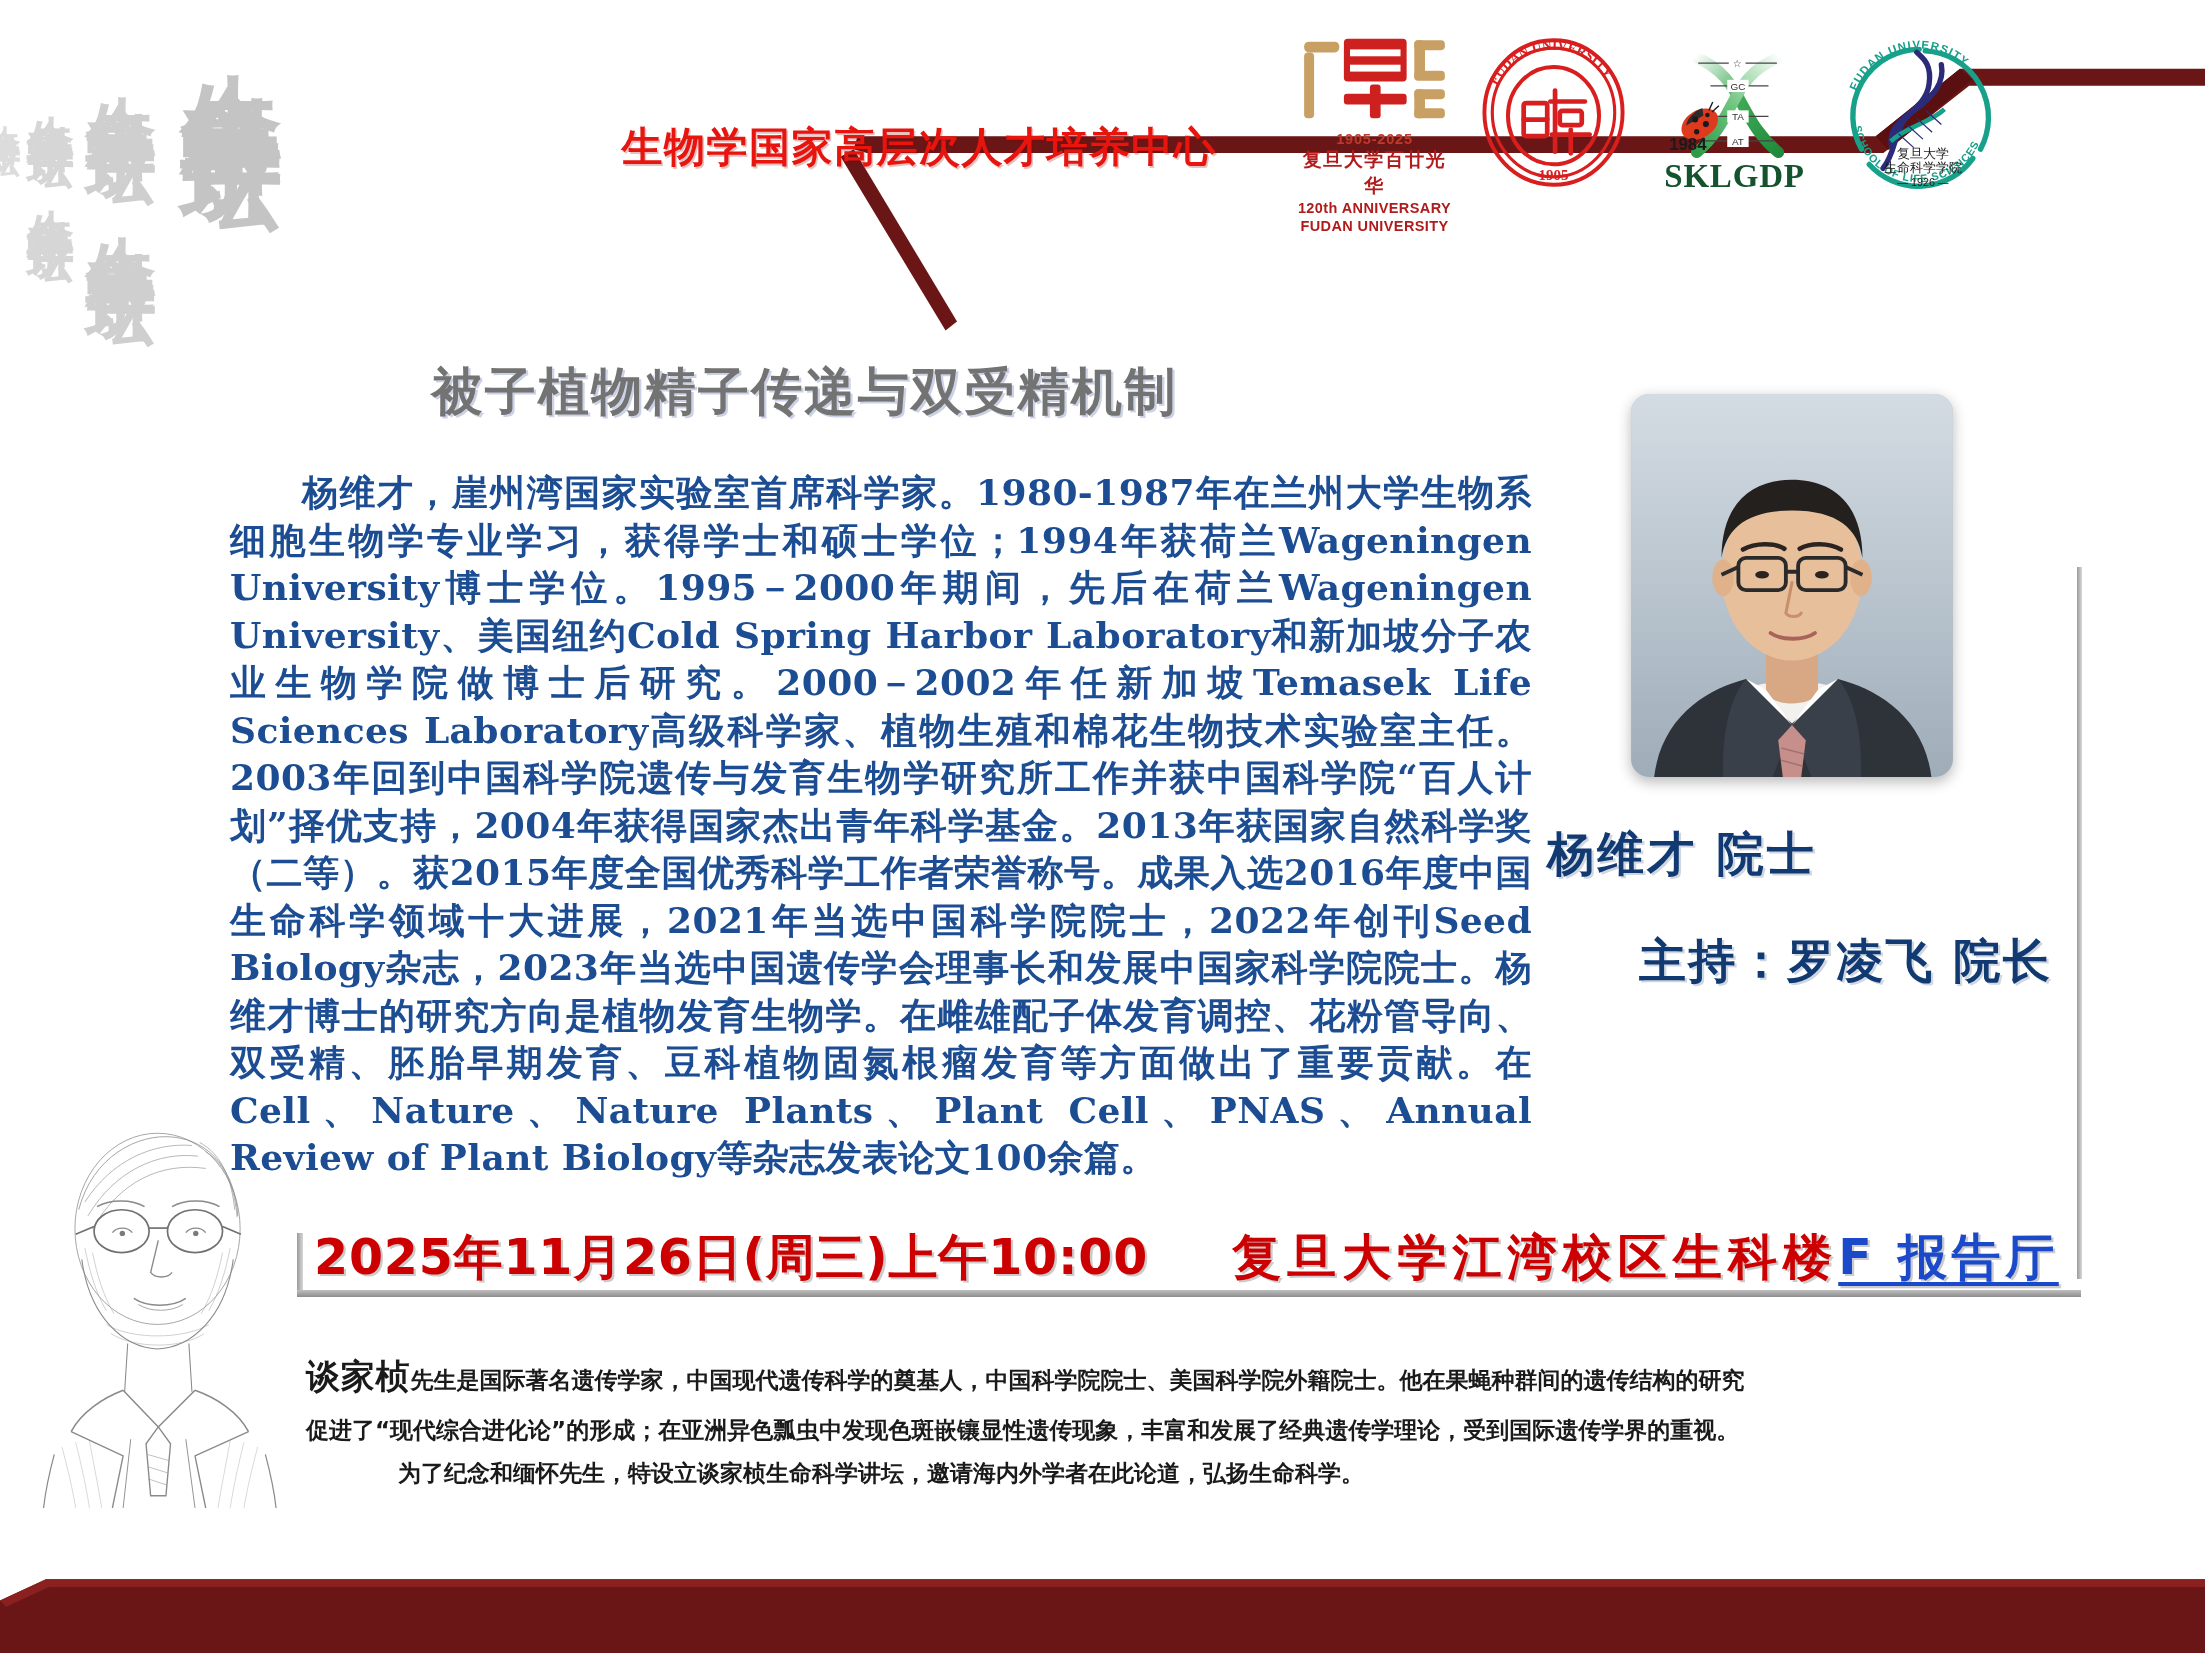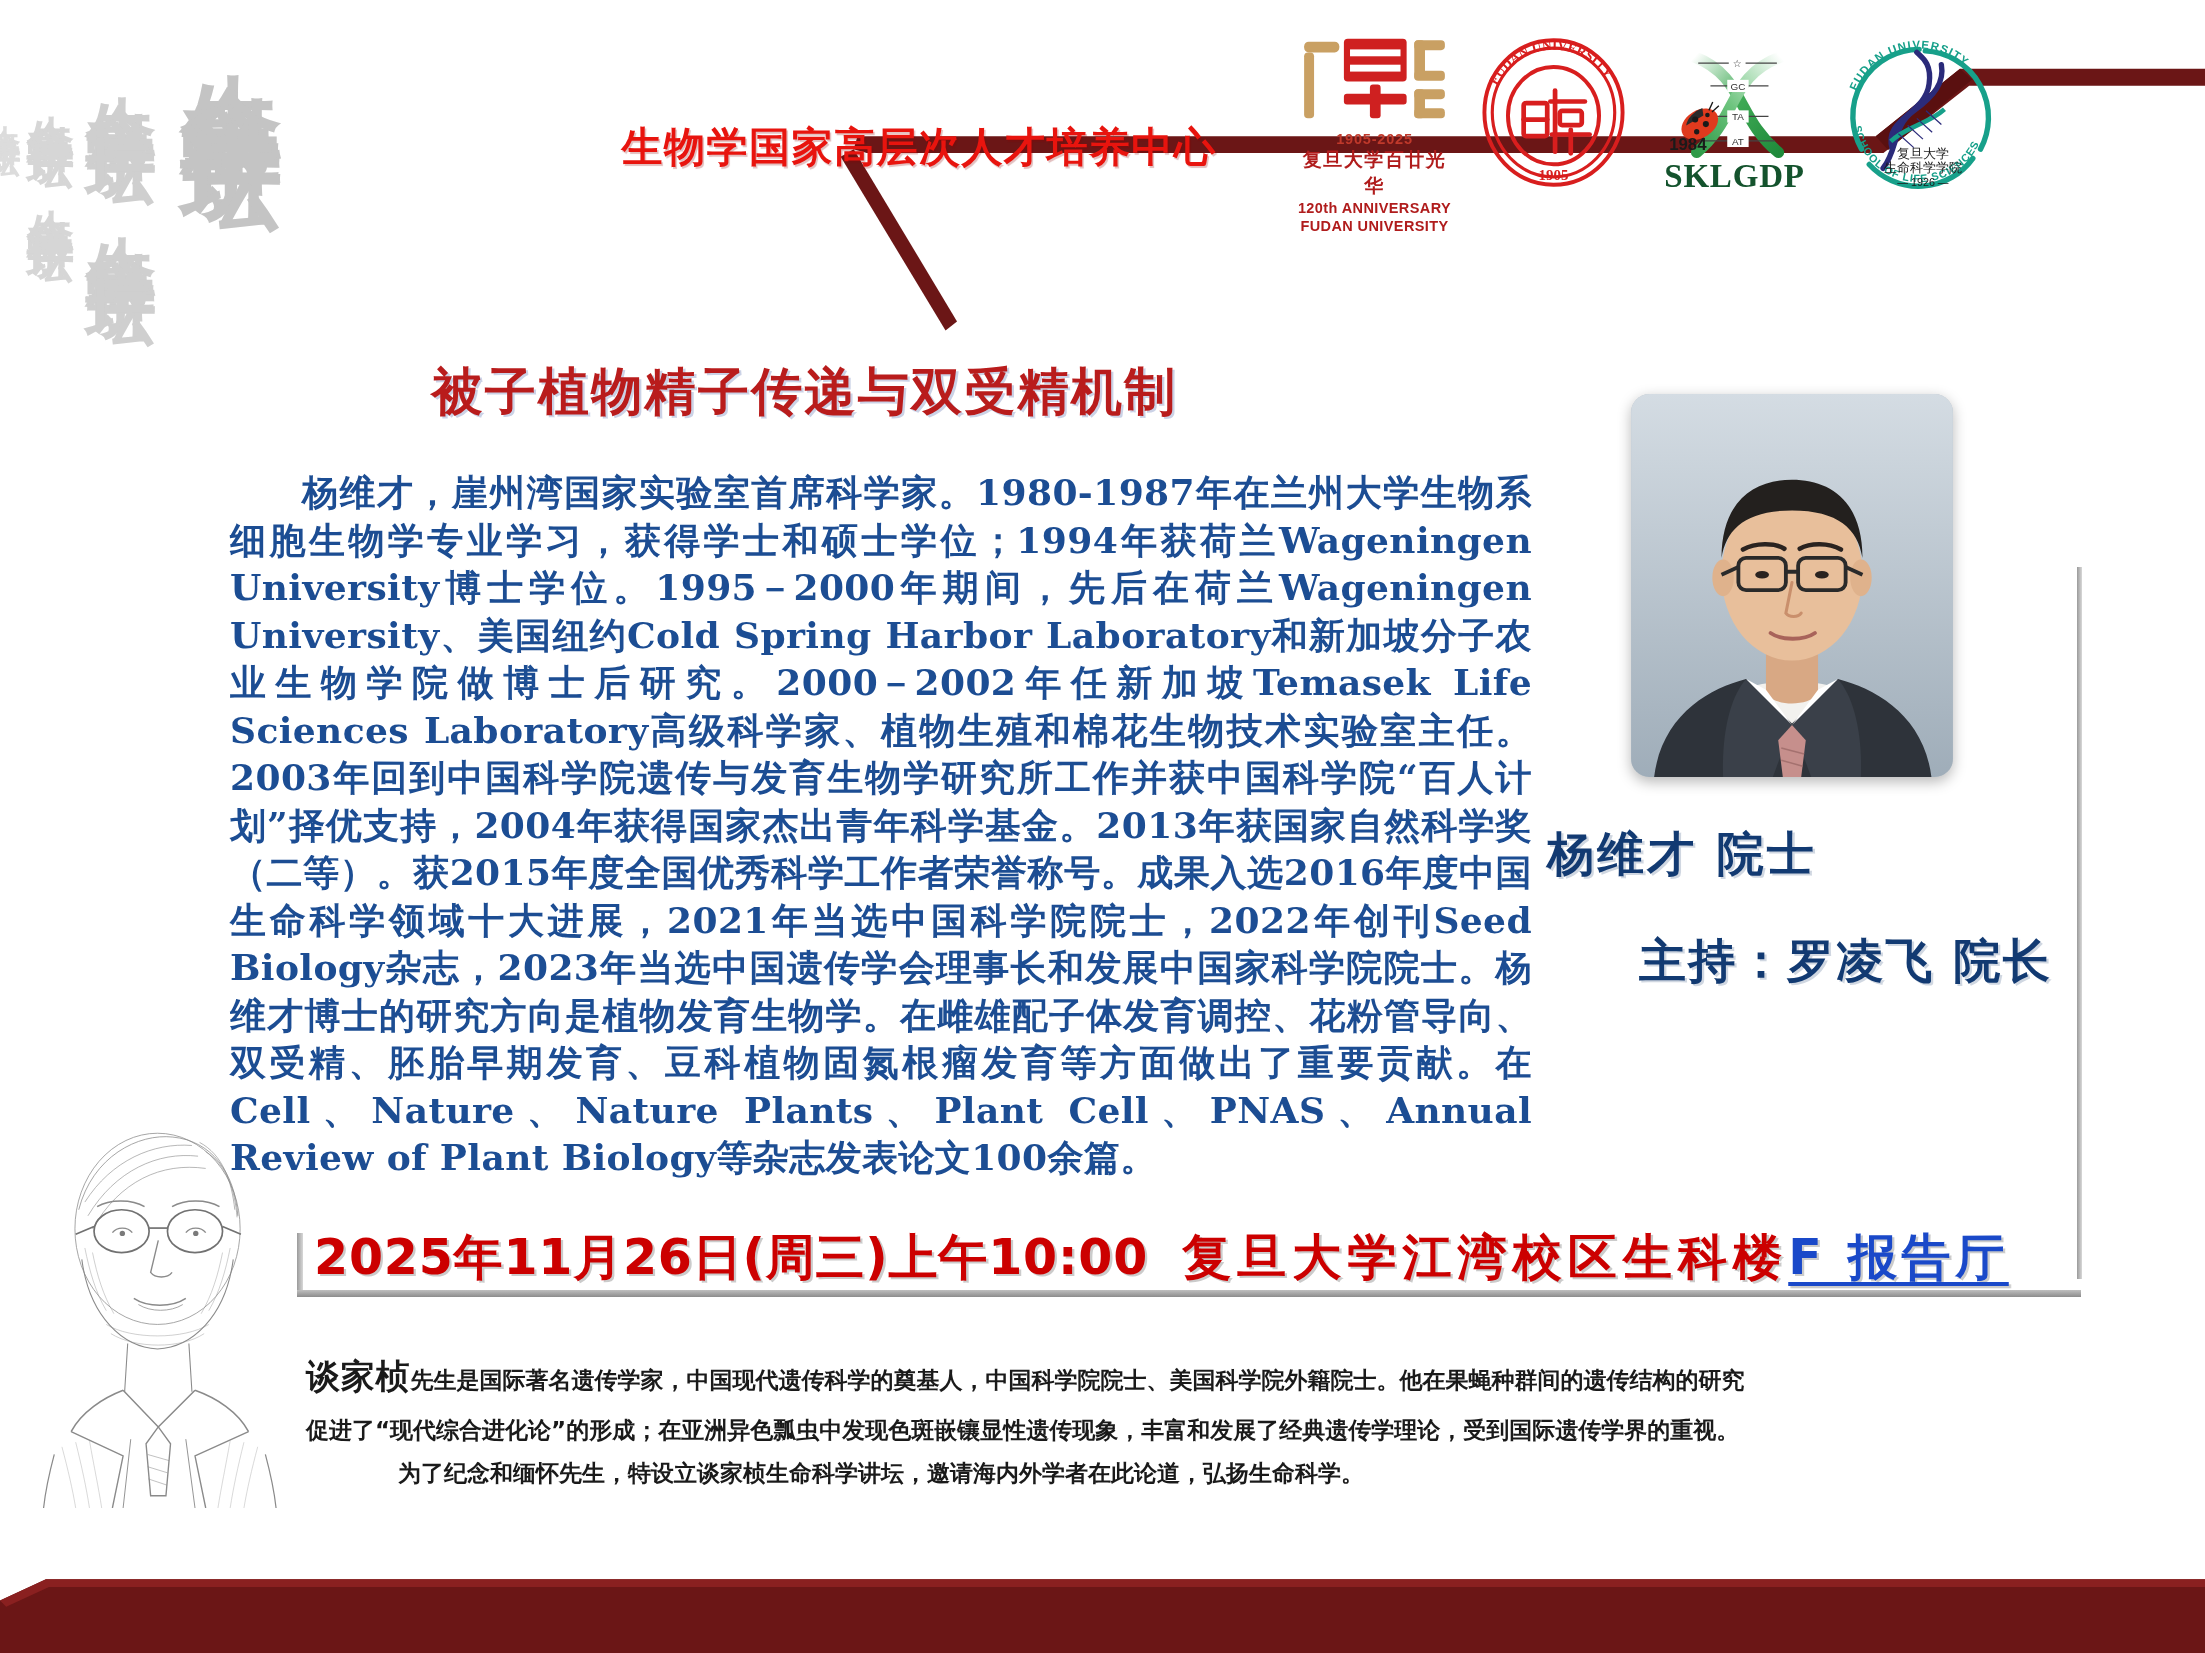--- a/index.html
+++ b/index.html
@@ -103,21 +103,21 @@
   
   .lecture-title {
     position: absolute;
     left: 230px; top: 358px;
     width: 1149px;
     text-align: center;
     font-family: "DejaVu Sans", sans-serif;
     font-weight: 700;
     font-size: 51px;
     letter-spacing: 2.3px;
-    color: #b91c1c;
+    color: #737373;
     text-shadow: 2.3px 2.3px 0 rgba(20,50,140,0.22);
   }
 
   
   .bio {
     position: absolute;
     left: 230px; top: 469px;
     width: 1302px;
     font-family: "DejaVu Serif", serif;
     font-weight: 700;
@@ -184,21 +184,21 @@
     background: linear-gradient(90deg,#9a9a9a,#d8d8d8);
   }
 
   
   .datebar {
     position: absolute;
     left: 314px; top: 1225px;
     width: 1776px;
     display: flex;
     align-items: baseline;
-    gap: 34px;
+    gap: 84px;
     font-family: "DejaVu Sans", sans-serif;
     font-weight: 700;
     font-size: 49px;
     white-space: nowrap;
   }
   .date-txt { color: #cc0000; letter-spacing: 0.8px; text-shadow: 2.3px 2.3px 0 rgba(140,140,140,0.45); }
   .venue-txt { color: #cc0000; letter-spacing: 6.1px; text-shadow: 2.3px 2.3px 0 rgba(140,140,140,0.45); }
   .hall-txt { color: #1a49c9; letter-spacing: 4.6px; text-decoration: underline; text-underline-offset: 7.7px; text-decoration-thickness: 3.8px; text-shadow: 2.3px 2.3px 0 rgba(140,140,140,0.45); }
 
   

